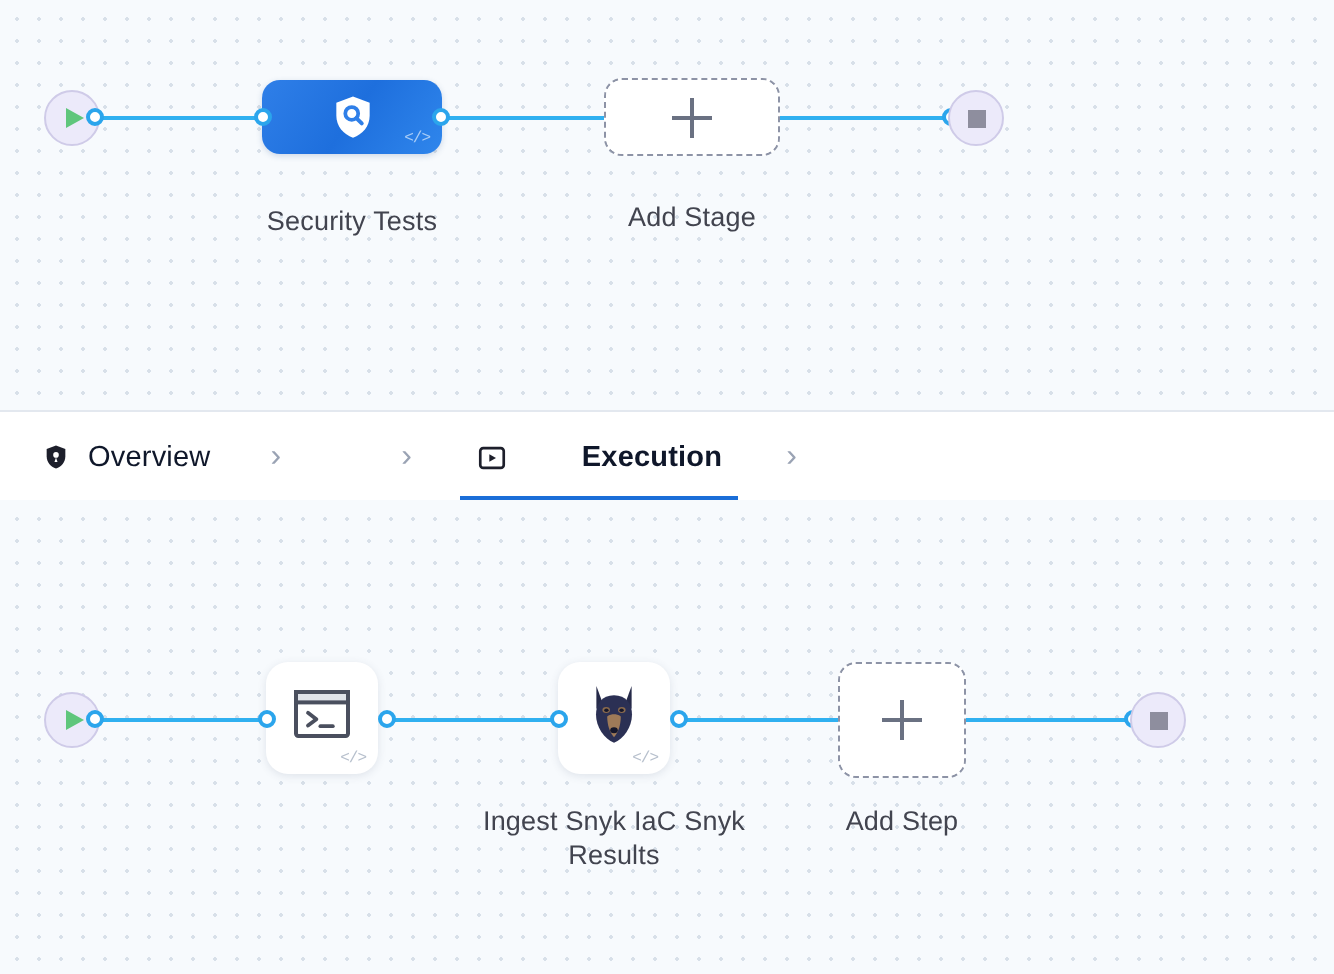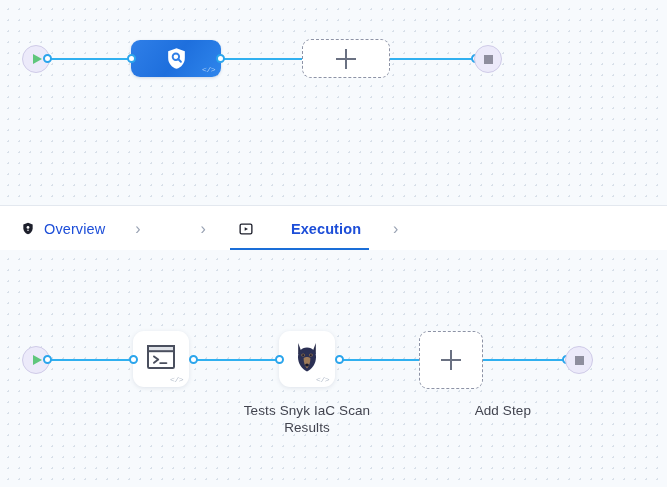--- a/index.html
+++ b/index.html
@@ -90,21 +90,21 @@
 
   
   .tabbar{
     position:absolute;left:0;top:205px;width:667px;height:45px;
     background:#ffffff;border-top:1px solid #e3e8ef;
     display:flex;align-items:center;
   }
   .tab{
     display:flex;align-items:center;gap:8px;
     height:45px;padding:0 2px;position:relative;
-    font-size:14.5px;color:#1d4ed8;letter-spacing:.1px;
+    font-size:14.5px;color:#0f172a;letter-spacing:.1px;
     cursor:pointer;
   }
   .tab.active{font-weight:bold;gap:36px;}
   .tab.active .tab-underline{
     position:absolute;left:-6px;right:-6px;bottom:0;height:3px;background:#1a6ed8;
   }
   .tab-ico{display:flex;align-items:center;justify-content:center;width:17px;height:17px;}
   .chev{
     color:#9aa3b4;font-size:16px;line-height:1;
     display:flex;align-items:center;justify-content:center;
@@ -131,24 +131,26 @@
         <svg width="25" height="25" viewBox="0 0 24 24" aria-hidden="true">
           <path d="M12 2.2 L20 5.1 V11.4 C20 16.4 16.6 20.4 12 21.9 C7.4 20.4 4 16.4 4 11.4 V5.1 Z" fill="#ffffff"></path>
           <circle cx="11.4" cy="10.3" r="3.1" fill="none" stroke="#2f7fe8" stroke-width="1.8"></circle>
           <line x1="13.6" y1="12.5" x2="16.2" y2="15.1" stroke="#2f7fe8" stroke-width="1.9" stroke-linecap="round"></line>
         </svg>
       </div>
       <span class="code-badge on-blue">&lt;/&gt;</span>
     </div>
     <div class="port" style="left:127px;top:54px;"></div>
     <div class="port" style="left:216px;top:54px;"></div>
+    <div class="node-label" style="left:96px;top:102px;width:160px;">Security Tests</div>
 
     <div class="add-node" style="left:302px;top:39px;width:88px;height:39px;">
       <span class="plus"></span>
     </div>
+    <div class="node-label" style="left:266px;top:100px;width:160px;">Add Stage</div>
 
     <div class="port" style="left:471px;top:54px;"></div>
     <div class="term" style="left:474px;top:45px;">
       <div class="stop-sq"></div>
     </div>
   </div>
 
   <div class="tabbar">
 
     <div class="tab" style="margin-left:17px;">
@@ -221,26 +223,26 @@
           <ellipse cx="18.9" cy="14.0" rx="1.9" ry="1.5" fill="#8a6a4c"></ellipse>
           <ellipse cx="11.2" cy="14.1" rx="1.1" ry="0.9" fill="#15172b"></ellipse>
           <ellipse cx="18.8" cy="14.1" rx="1.1" ry="0.9" fill="#15172b"></ellipse>
           <ellipse cx="15" cy="24.1" rx="1.9" ry="1.5" fill="#15172b"></ellipse>
         </svg>
       </span>
       <span class="code-badge on-white">&lt;/&gt;</span>
     </div>
     <div class="port" style="left:275px;top:105px;"></div>
     <div class="port" style="left:335px;top:105px;"></div>
-    <div class="node-label" style="left:237px;top:152px;width:140px;">Tests Snyk IaC Scan Results</div>
+    <div class="node-label" style="left:237px;top:152px;width:140px;">Ingest Snyk IaC Snyk Results</div>
 
     <div class="add-node" style="left:419px;top:81px;width:64px;height:58px;">
       <span class="plus"></span>
     </div>
-    <div class="node-label" style="left:371px;top:152px;width:160px;text-align:right;">Add Step</div>
+    <div class="node-label" style="left:371px;top:152px;width:160px;">Add Step</div>
 
     <div class="port" style="left:562px;top:105px;"></div>
     <div class="term" style="left:565px;top:96px;">
       <div class="stop-sq"></div>
     </div>
   </div>
 
 </div>
 
 </body></html>

